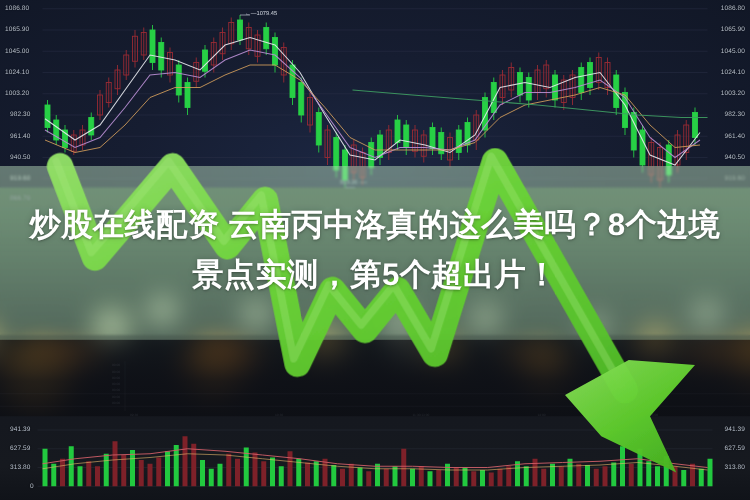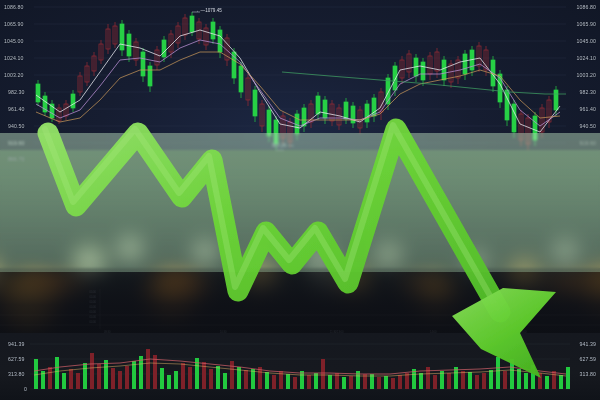--- a/index.html
+++ b/index.html
@@ -596,14 +596,18 @@
       <g filter="url(#asoft)">
         <polyline points="48,133 76,206 138,133 182,197 212,160 238,291 266,232 292,264 318,232 348,283 396,129 500,312" fill="none" stroke="url(#agrad)" stroke-width="21" stroke-linejoin="round" stroke-linecap="round" opacity=".96"></polyline>
 
         <polyline points="48,133 76,206 138,133 182,197 212,160 238,291 266,232 292,264 318,232 348,283 396,129 500,312" fill="none" stroke="#a8ea80" stroke-width="6" stroke-linejoin="round" stroke-linecap="round" opacity=".32" transform="translate(-3,-4)"></polyline>
 
         <polygon points="503,288 556,292 520,333 541,378 481,349 452,316" fill="url(#ahead)" opacity=".97"></polygon>
       </g>
     </svg>
   </div>
 
+  <div class="title-wrap">
+    <span class="title-line">炒股在线配资 云南丙中洛真的这么美吗？8个边境</span>
+    <span class="title-line">景点实测，第5个超出片！</span>
+  </div>
 
 </div>
 
 </body></html>

